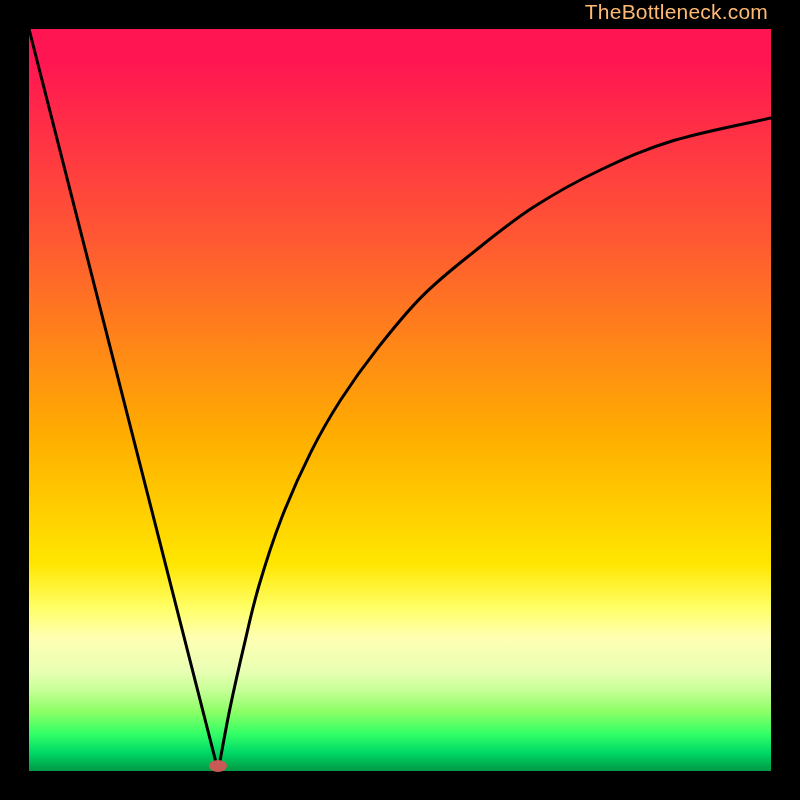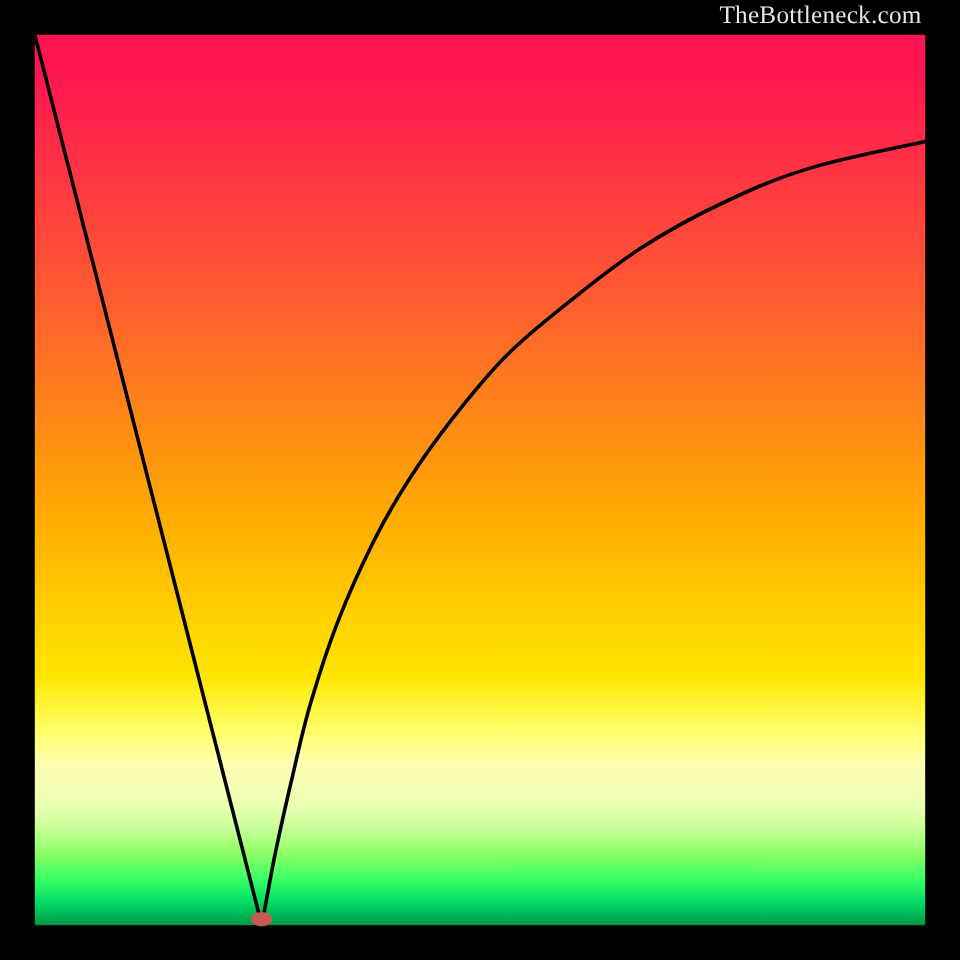--- a/index.html
+++ b/index.html
@@ -34,22 +34,22 @@
       #8cff66 92%,
       #33ff66 95%,
       #00d966 97.5%,
       #009944 100%
     );
   }
   .watermark {
     position: absolute;
     top: 0;
     right: 32px;
-    color: #e5e5e5;
-    font-family: Liberation Serif, serif;
+    color: #fdba74;
+    font-family: Liberation Sans, sans-serif;
     font-size: 21px;
     font-weight: 500;
     letter-spacing: 0.2px;
     text-align: center;
   }
   svg.curve {
     position: absolute;
     inset: 0;
   }
   .marker {

